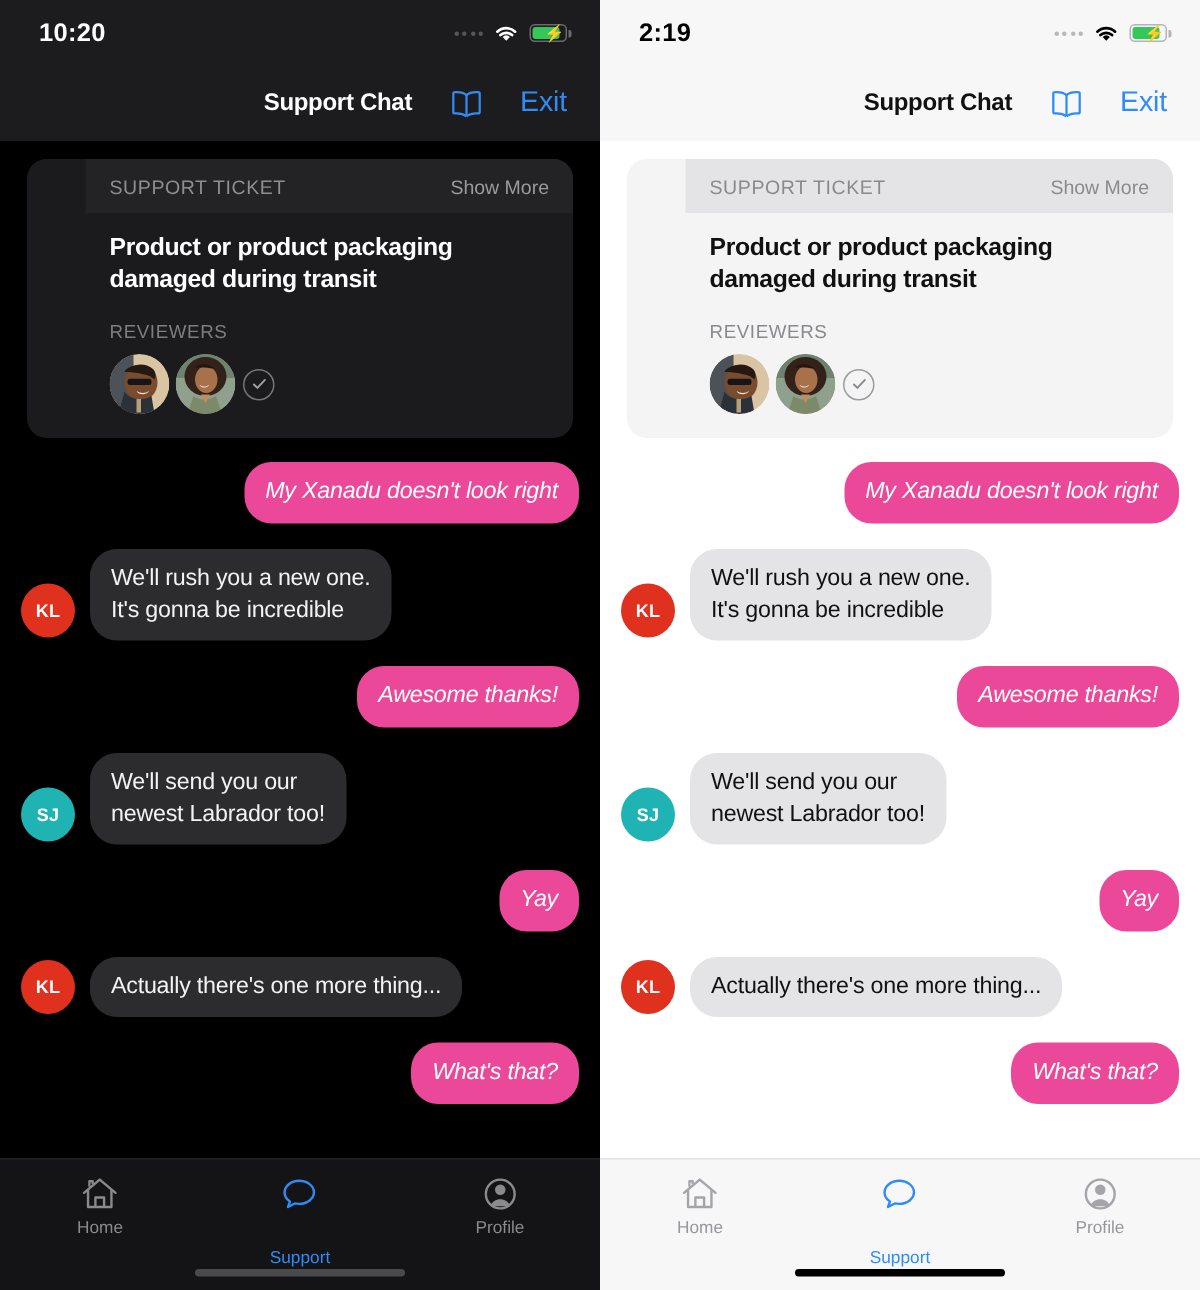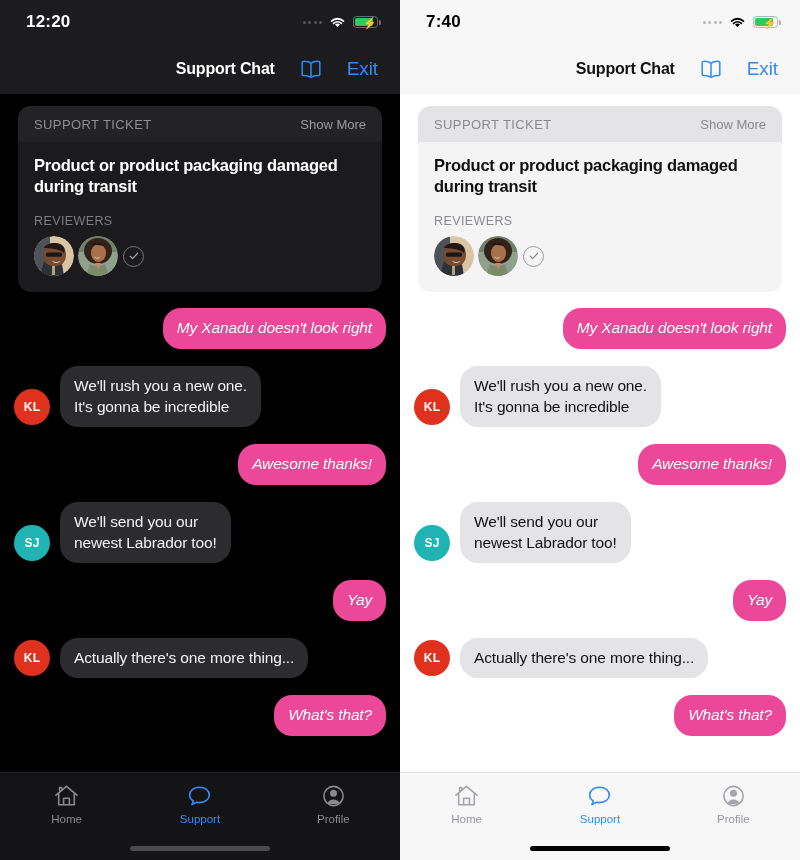--- a/index.html
+++ b/index.html
@@ -125,20 +125,21 @@
     padding: 0 0 0 0;
   }
   .dark  .body { background: #000000; }
   .light .body { background: #ffffff; }
 
   
   .ticket-card {
     margin: 12px 18px 0 18px;
     border-radius: 13px;
     overflow: hidden;
+    padding-left: 39px;
   }
   .dark  .ticket-card { background: #1b1b1d; }
   .light .ticket-card { background: #f4f4f5; }
   .ticket-head {
     display: flex;
     align-items: center;
     justify-content: space-between;
     padding: 11px 16px 10px 16px;
   }
   .dark  .ticket-head { background: #232325; }
@@ -250,39 +251,39 @@
     align-items: center;
     justify-content: flex-start;
     padding-top: 9px;
     gap: 3px;
     cursor: pointer;
   }
   .tab-icon { height: 28px; display: flex; align-items: center; }
   .tab-label { font-size: 11.5px; }
   .dark  .tab-label { color: #8a8a8e; }
   .light .tab-label { color: #97979c; }
-  .tab.active .tab-label { color: #2f8cf7; }
+  .tab.active .tab-label { color: #2f8cf7; margin-top: 20px; }
   .home-indicator {
     position: absolute;
     left: 50%;
     transform: translateX(-50%);
     bottom: 9px;
     width: 140px; height: 5px;
     border-radius: 3px;
   }
   .dark  .home-indicator { background: #4a4a4e; }
   .light .home-indicator { background: #000000; }
 </style>
 </head>
 <body>
 
 <div class="stage" id="stage">
     <div class="phone dark">
       <div class="statusbar">
-        <div class="status-time">12:20</div>
+        <div class="status-time">10:20</div>
         <div class="status-right">
           <div class="signal-dots">
             <i></i>
             <i></i>
             <i></i>
             <i></i>
           </div>
           <div class="wifi-icon">
             <svg width="17" height="12" viewBox="0 0 17 12">
               <path d="M8.5 11.2 6.1 8.6a3.6 3.6 0 0 1 4.8 0z" fill="#ffffff"></path>
@@ -420,21 +421,21 @@
               <path d="M6.9 21.1c1.1-3 3.6-4.6 6.6-4.6s5.5 1.6 6.6 4.6" fill="#8a8a8e"></path>
             </svg>
           </div>
           <div class="tab-label">Profile</div>
         </div>
         <div class="home-indicator"></div>
       </div>
     </div>
     <div class="phone light">
       <div class="statusbar">
-        <div class="status-time">7:40</div>
+        <div class="status-time">2:19</div>
         <div class="status-right">
           <div class="signal-dots">
             <i></i>
             <i></i>
             <i></i>
             <i></i>
           </div>
           <div class="wifi-icon">
             <svg width="17" height="12" viewBox="0 0 17 12">
               <path d="M8.5 11.2 6.1 8.6a3.6 3.6 0 0 1 4.8 0z" fill="#000000"></path>

